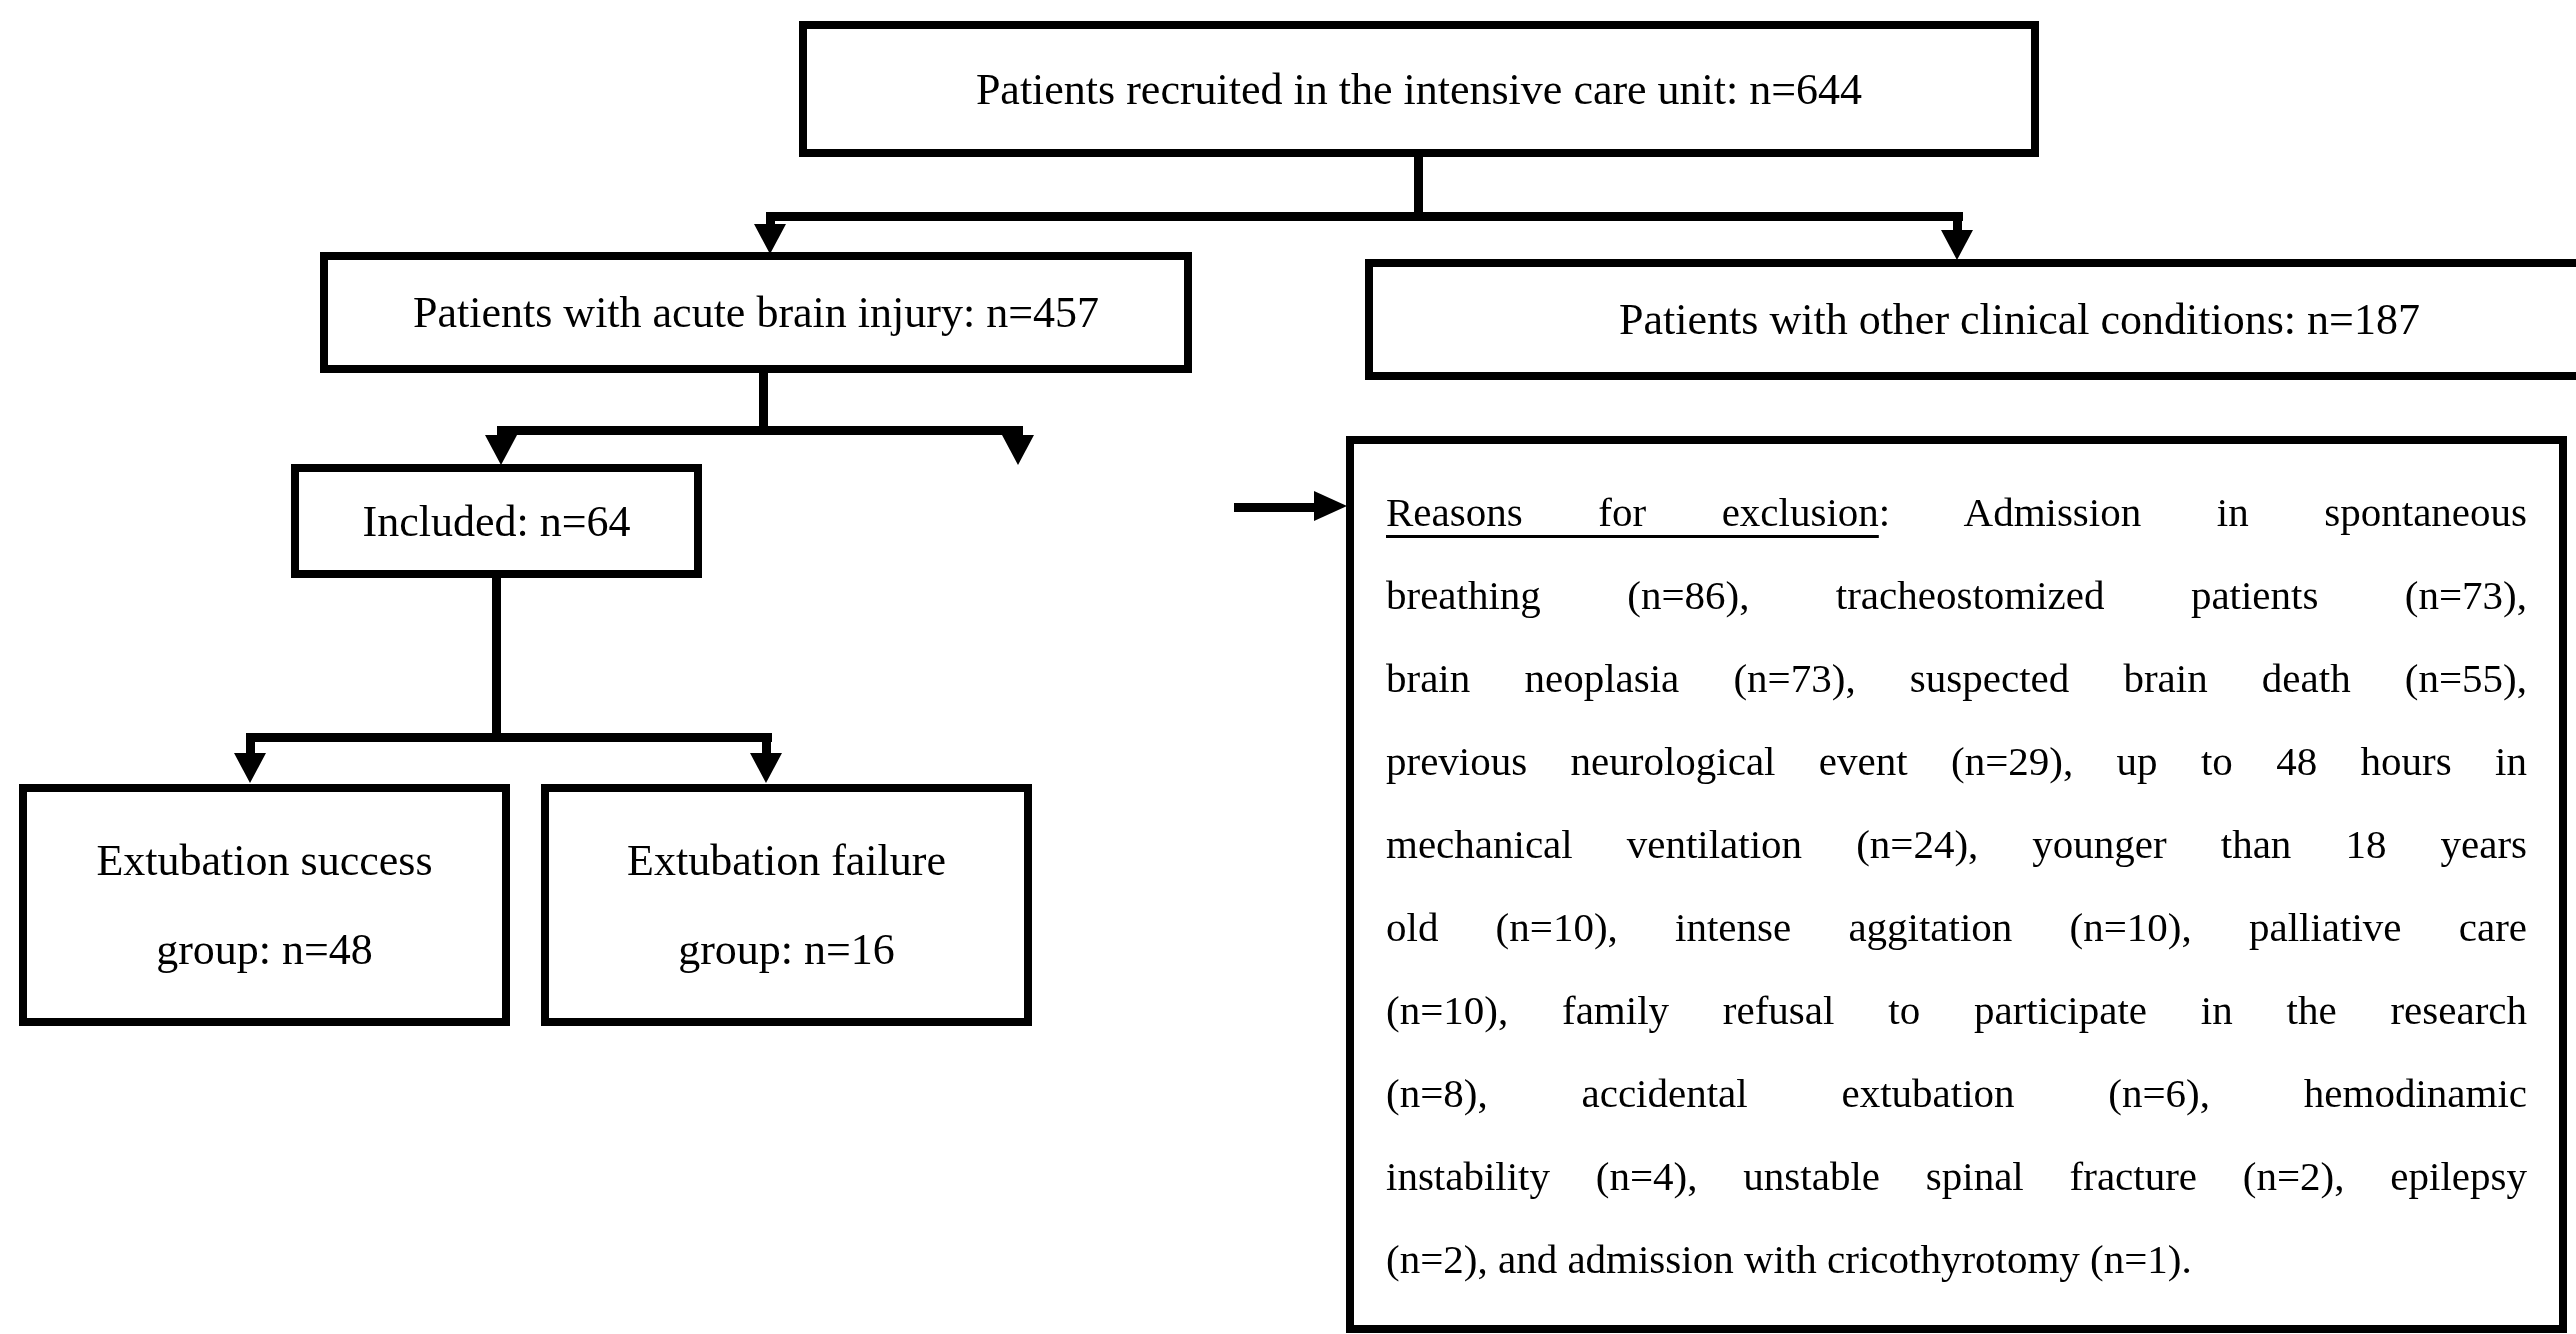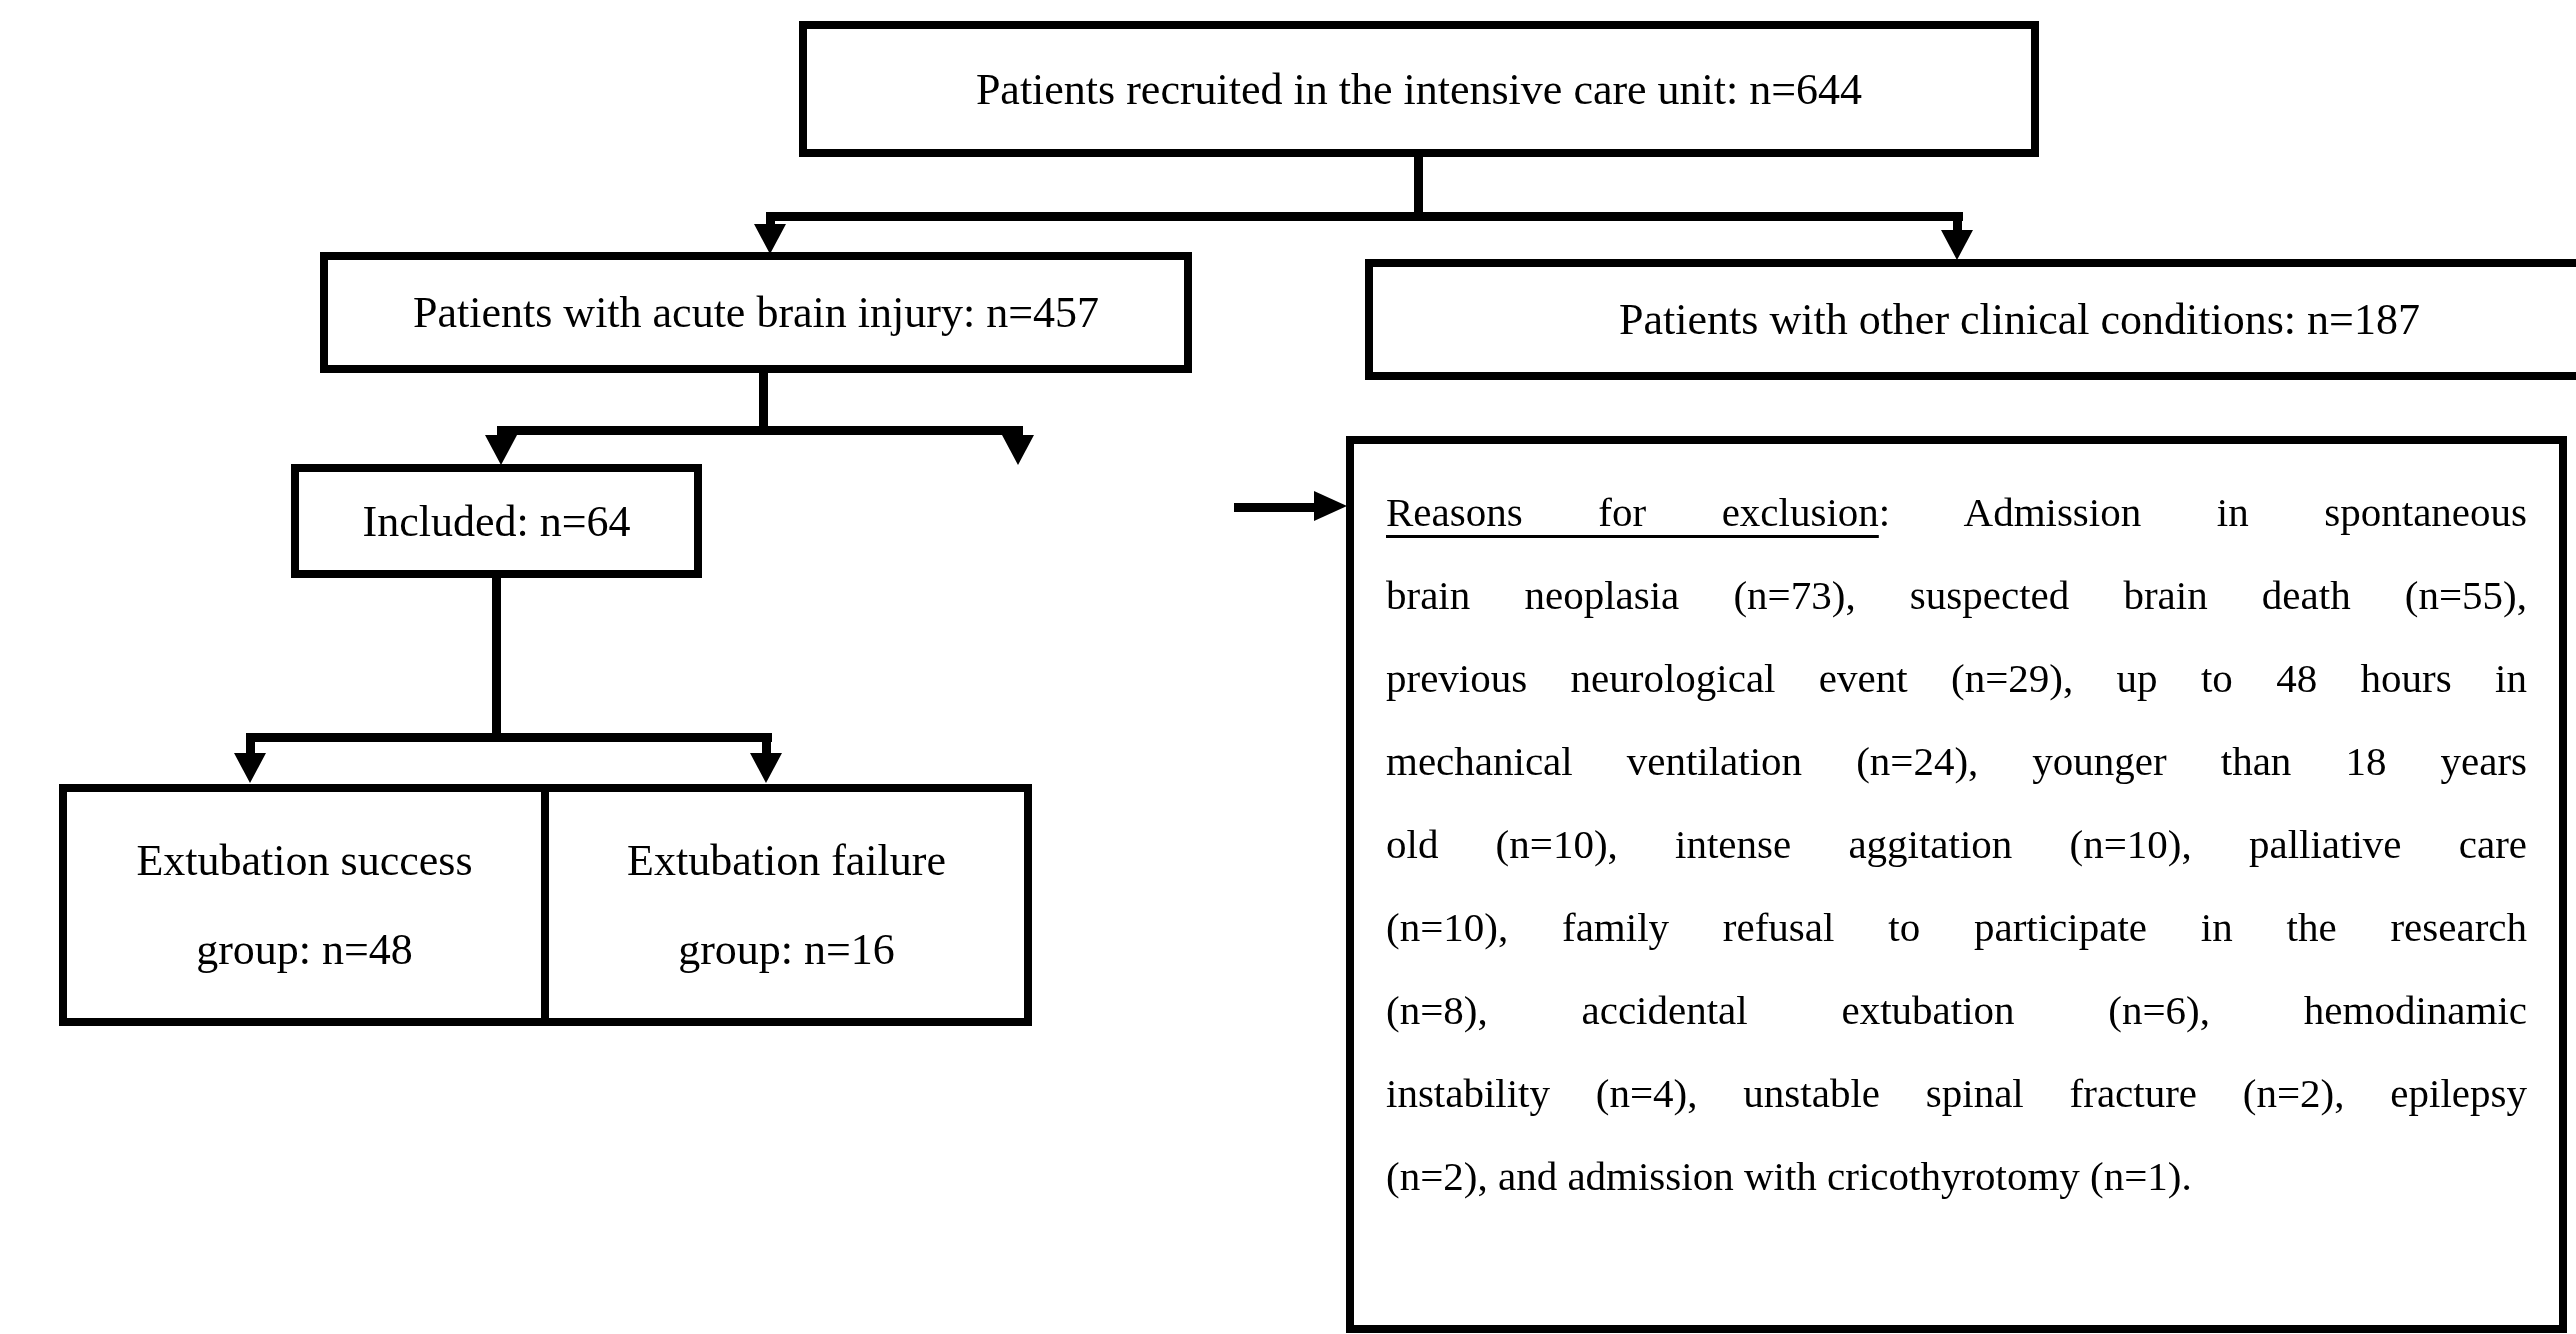--- a/index.html
+++ b/index.html
@@ -96,34 +96,35 @@
 
   <div class="box" style="left:1365px; top:259px; width:1309px; height:121px;">
     <span>Patients with other clinical conditions: n=187</span>
   </div>
 
   <div class="box" style="left:291px; top:464px; width:411px; height:114px;">
     <span>Included: n=64</span>
   </div>
 
 
-  <div class="box two-line" style="left:19px; top:784px; width:491px; height:242px;margin-left:40px;">
+  <div class="box two-line" style="left:19px; top:784px; width:491px; height:242px;">
     <span>Extubation success</span>
     <span>group: n=48</span>
   </div>
 
   <div class="box two-line" style="left:541px; top:784px; width:491px; height:242px;">
     <span>Extubation failure</span>
     <span>group: n=16</span>
   </div>
 
   <div id="reasons-box">
     <div class="jline">
       <span class="u">Reasons for exclusion</span><span>: Admission in spontaneous</span>
     </div>
+    <div class="jline">breathing (n=86), tracheostomized patients (n=73),</div>
     <div class="jline">brain neoplasia (n=73), suspected brain death (n=55),</div>
     <div class="jline">previous neurological event (n=29), up to 48 hours in</div>
     <div class="jline">mechanical ventilation (n=24), younger than 18 years</div>
     <div class="jline">old (n=10), intense aggitation (n=10), palliative care</div>
     <div class="jline">(n=10), family refusal to participate in the research</div>
     <div class="jline">(n=8), accidental extubation (n=6), hemodinamic</div>
     <div class="jline">instability (n=4), unstable spinal fracture (n=2), epilepsy</div>
     <div class="jline last">(n=2), and admission with cricothyrotomy (n=1).</div>
   </div>
 

